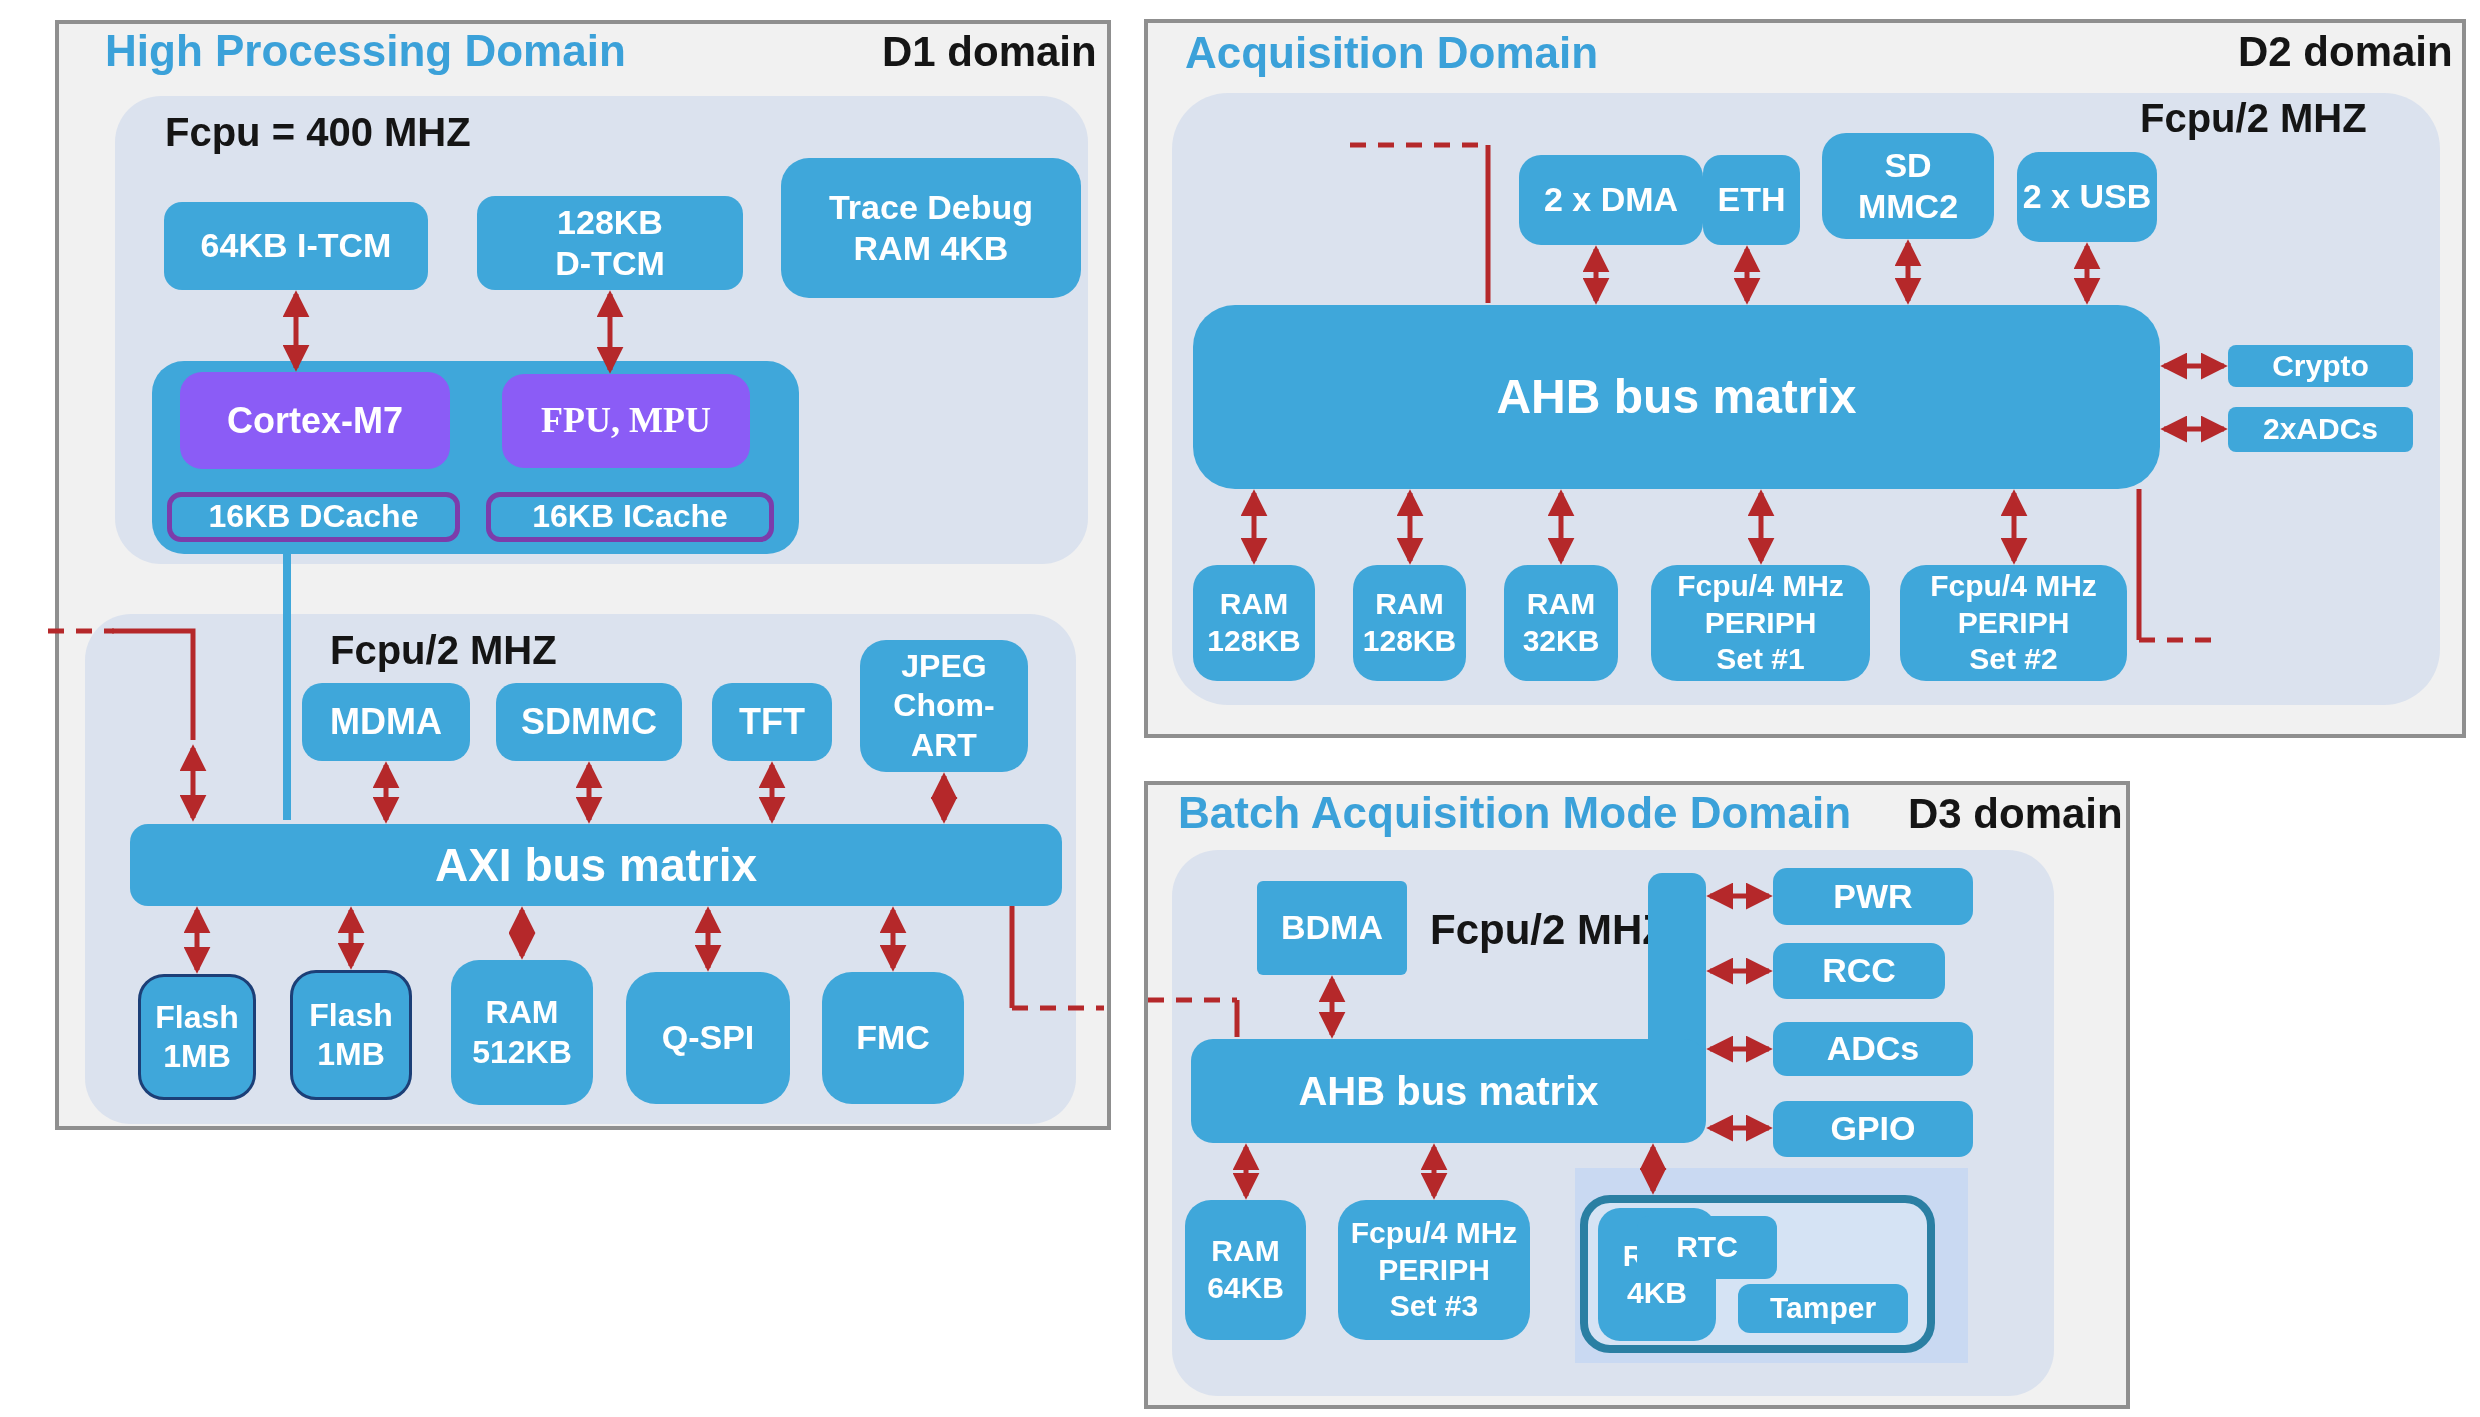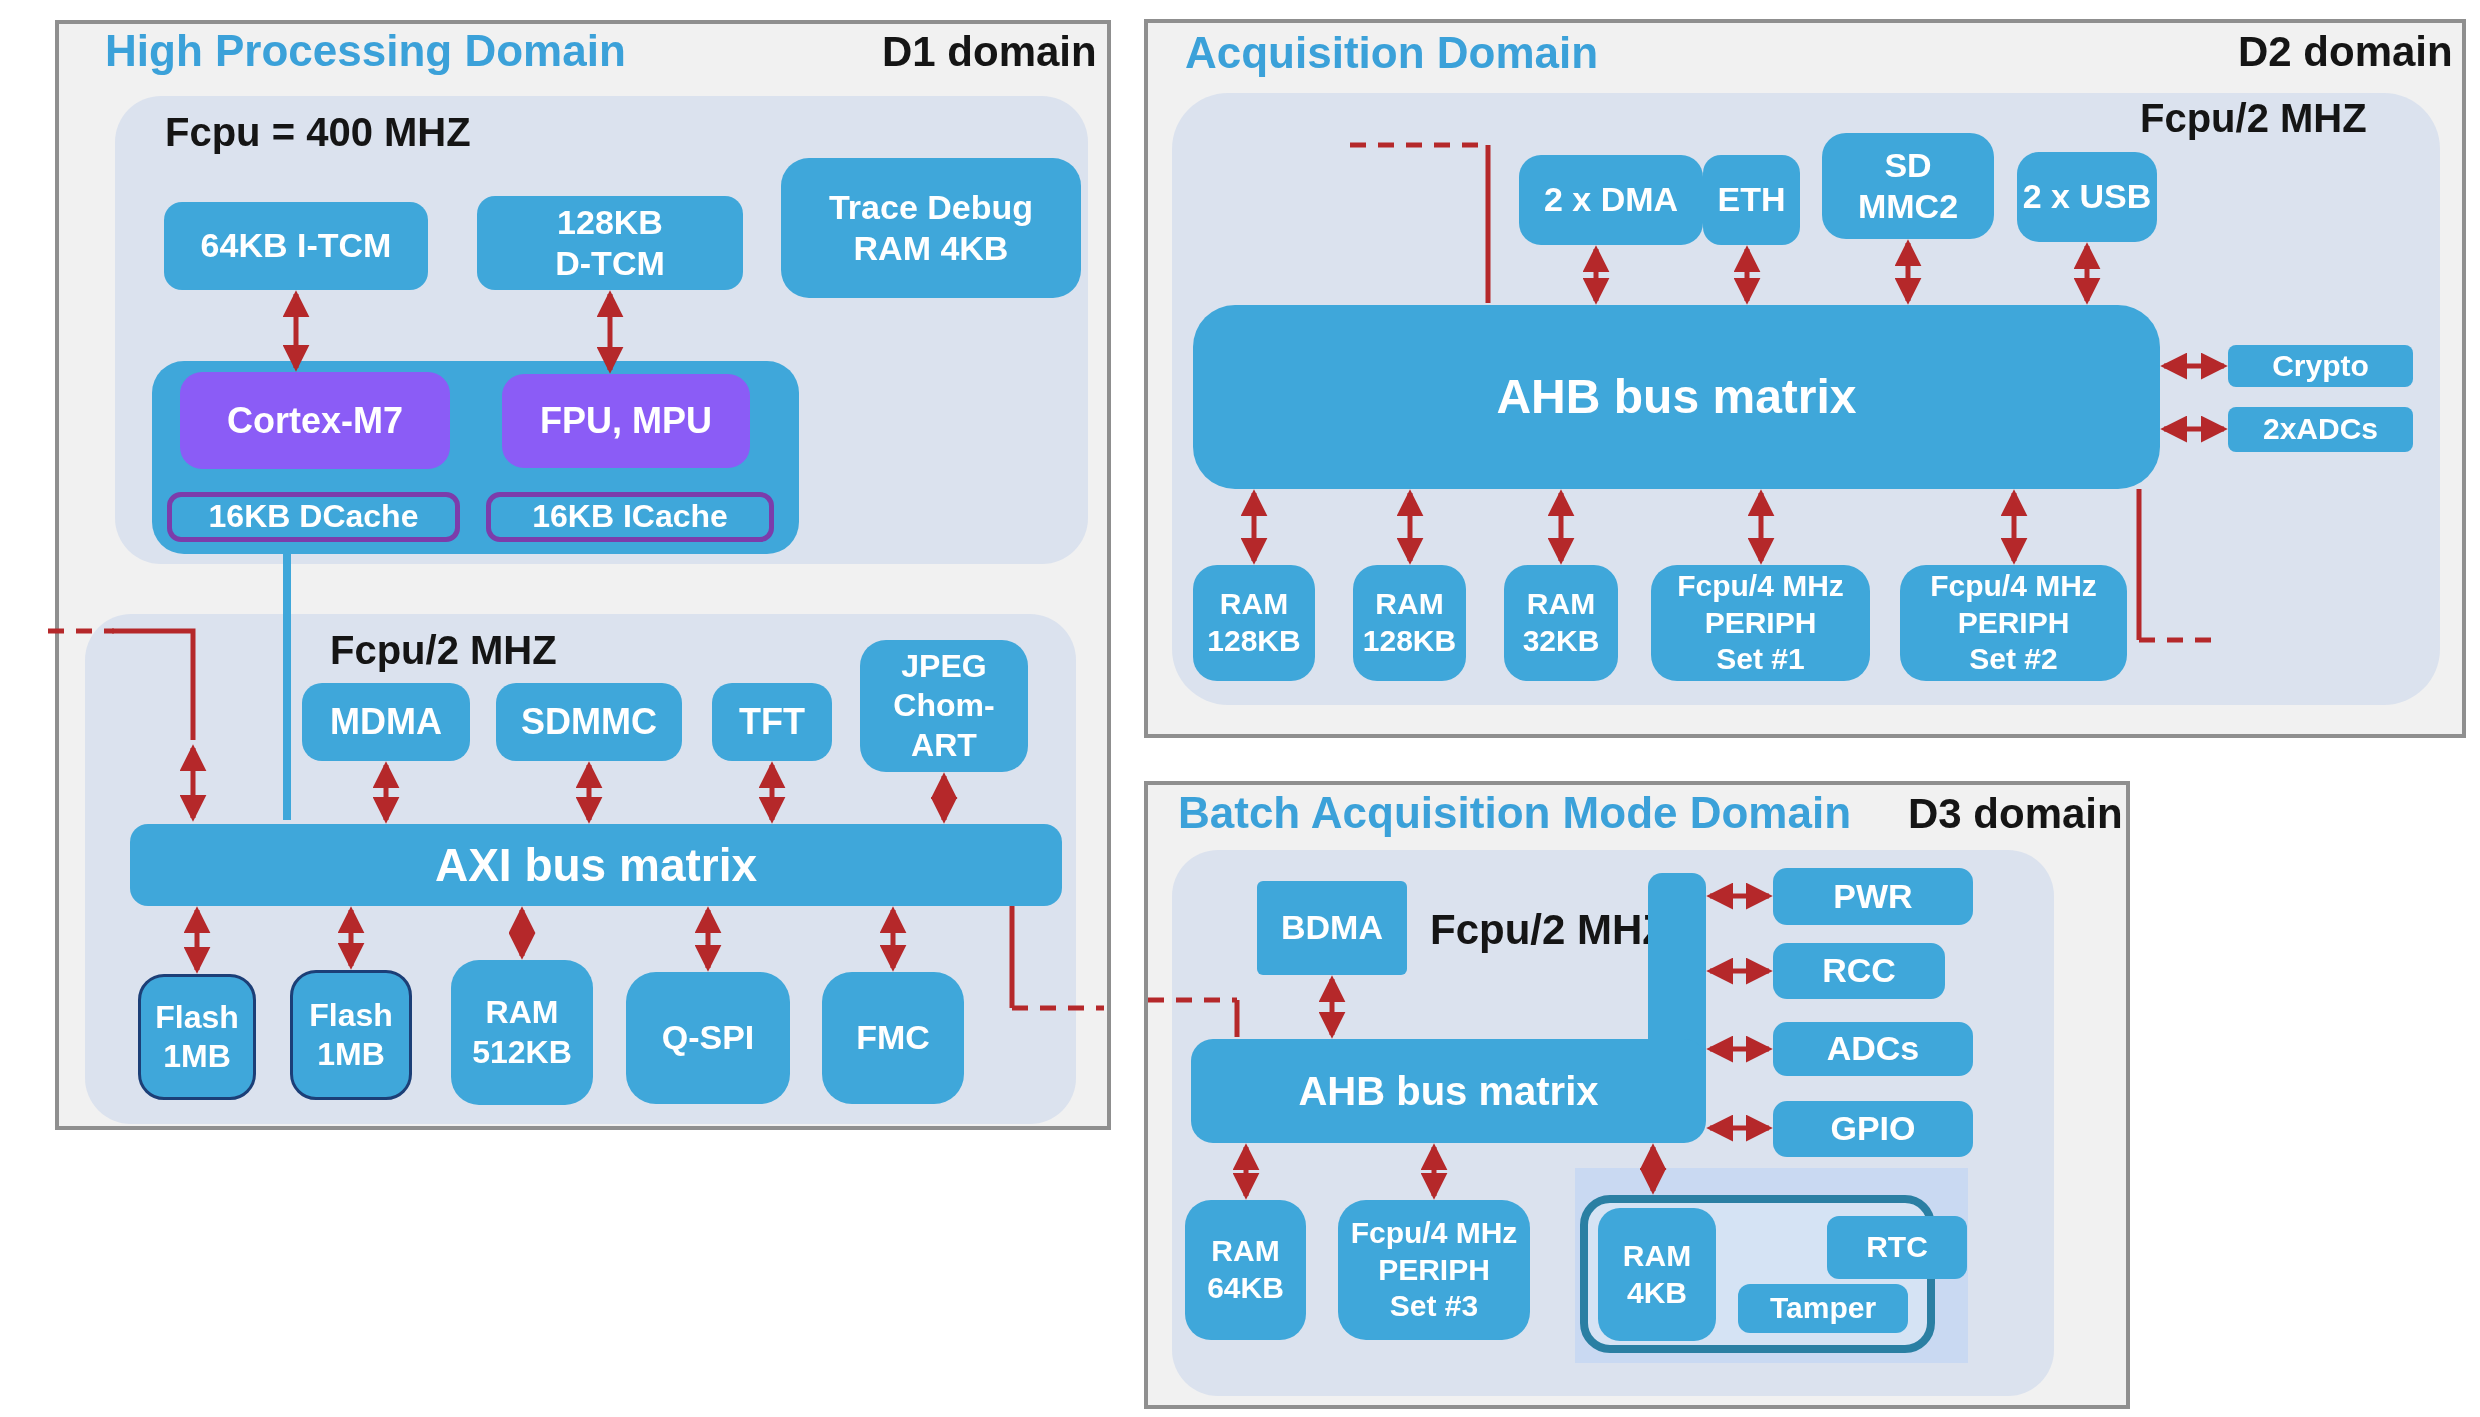--- a/index.html
+++ b/index.html
@@ -41,21 +41,21 @@
   <div class="freq" style="left:165px;top:110px;">Fcpu = 400 MHZ</div>
 
   <div class="block" style="left:164px;top:202px;width:264px;height:88px;border-radius:18px;font-size:34px;">64KB I-TCM</div>
   <div class="block" style="left:477px;top:196px;width:266px;height:94px;border-radius:18px;font-size:34px;">128KB
 D-TCM</div>
   <div class="block" style="left:781px;top:158px;width:300px;height:140px;border-radius:28px;font-size:34px;">Trace Debug
 RAM 4KB</div>
 
   <div class="block" style="left:152px;top:361px;width:647px;height:193px;border-radius:32px;"></div>
   <div class="block navy" style="left:180px;top:372px;width:270px;height:97px;border-radius:22px;font-size:36px;">Cortex-M7</div>
-  <div class="block navy" style="left:502px;top:374px;width:248px;height:94px;border-radius:22px;font-size:36px;">FPU, MPU</div>
+  <div class="block navy" style="left:502px;top:374px;width:248px;height:94px;border-radius:22px;font-size:36px;font-family:Liberation Serif, serif;">FPU, MPU</div>
   <div class="block cache" style="left:167px;top:492px;width:293px;height:50px;font-size:32px;">16KB DCache</div>
   <div class="block cache" style="left:486px;top:492px;width:288px;height:50px;font-size:32px;">16KB ICache</div>
 
   <div class="inner" style="left:85px;top:614px;width:991px;height:510px;"></div>
   <div class="freq" style="left:330px;top:628px;">Fcpu/2 MHZ</div>
 
   <div class="block" style="left:302px;top:683px;width:168px;height:78px;border-radius:20px;font-size:36px;">MDMA</div>
   <div class="block" style="left:496px;top:683px;width:186px;height:78px;border-radius:20px;font-size:36px;">SDMMC</div>
   <div class="block" style="left:712px;top:683px;width:120px;height:78px;border-radius:20px;font-size:36px;">TFT</div>
   <div class="block" style="left:860px;top:640px;width:168px;height:132px;border-radius:26px;font-size:32px;">JPEG
@@ -124,21 +124,21 @@
   <div class="block" style="left:1185px;top:1200px;width:121px;height:140px;border-radius:26px;font-size:30px;">RAM
 64KB</div>
   <div class="block" style="left:1338px;top:1200px;width:192px;height:140px;border-radius:28px;font-size:30px;">Fcpu/4 MHz
 PERIPH
 Set #3</div>
 
   <div class="backup-bg" style="left:1575px;top:1168px;width:393px;height:195px;"></div>
   <div class="backup-box" style="left:1580px;top:1195px;width:355px;height:158px;"></div>
   <div class="block" style="left:1598px;top:1208px;width:118px;height:133px;border-radius:22px;font-size:30px;">RAM
 4KB</div>
-  <div class="block" style="left:1827px;top:1216px;width:140px;height:63px;border-radius:12px;font-size:30px;">RTC</div>
+  <div class="block" style="left:1637px;top:1216px;width:140px;height:63px;border-radius:12px;font-size:30px;">RTC</div>
   <div class="block" style="left:1738px;top:1284px;width:170px;height:49px;border-radius:12px;font-size:30px;">Tamper</div>
 
   <svg class="wires" width="2480" height="1417" viewBox="0 0 2480 1417">
     <defs>
       <marker id="mR" viewBox="0 0 10 10" refX="8.6" refY="5" markerWidth="5.4" markerHeight="5.4" orient="auto-start-reverse" markerUnits="strokeWidth">
         <path d="M0 0 L10 5 L0 10 z" fill="#b5282a"></path>
       </marker>
     </defs>
 
     <path class="bluewire" d="M287 554 L287 820"></path>

